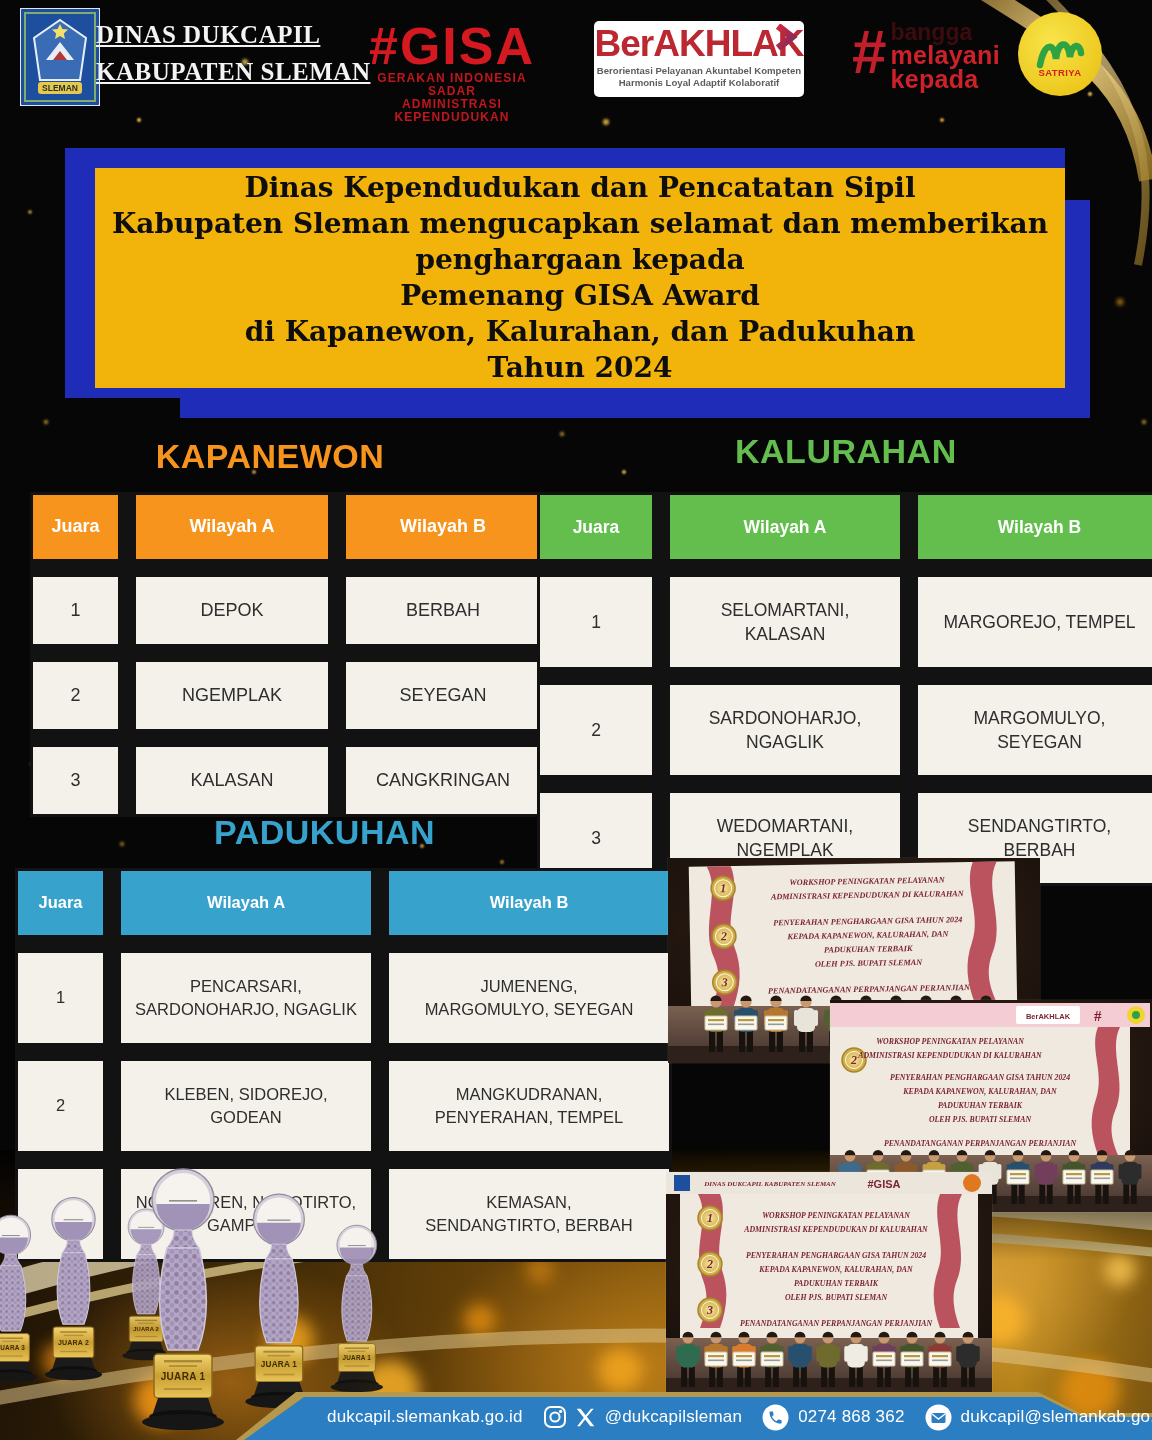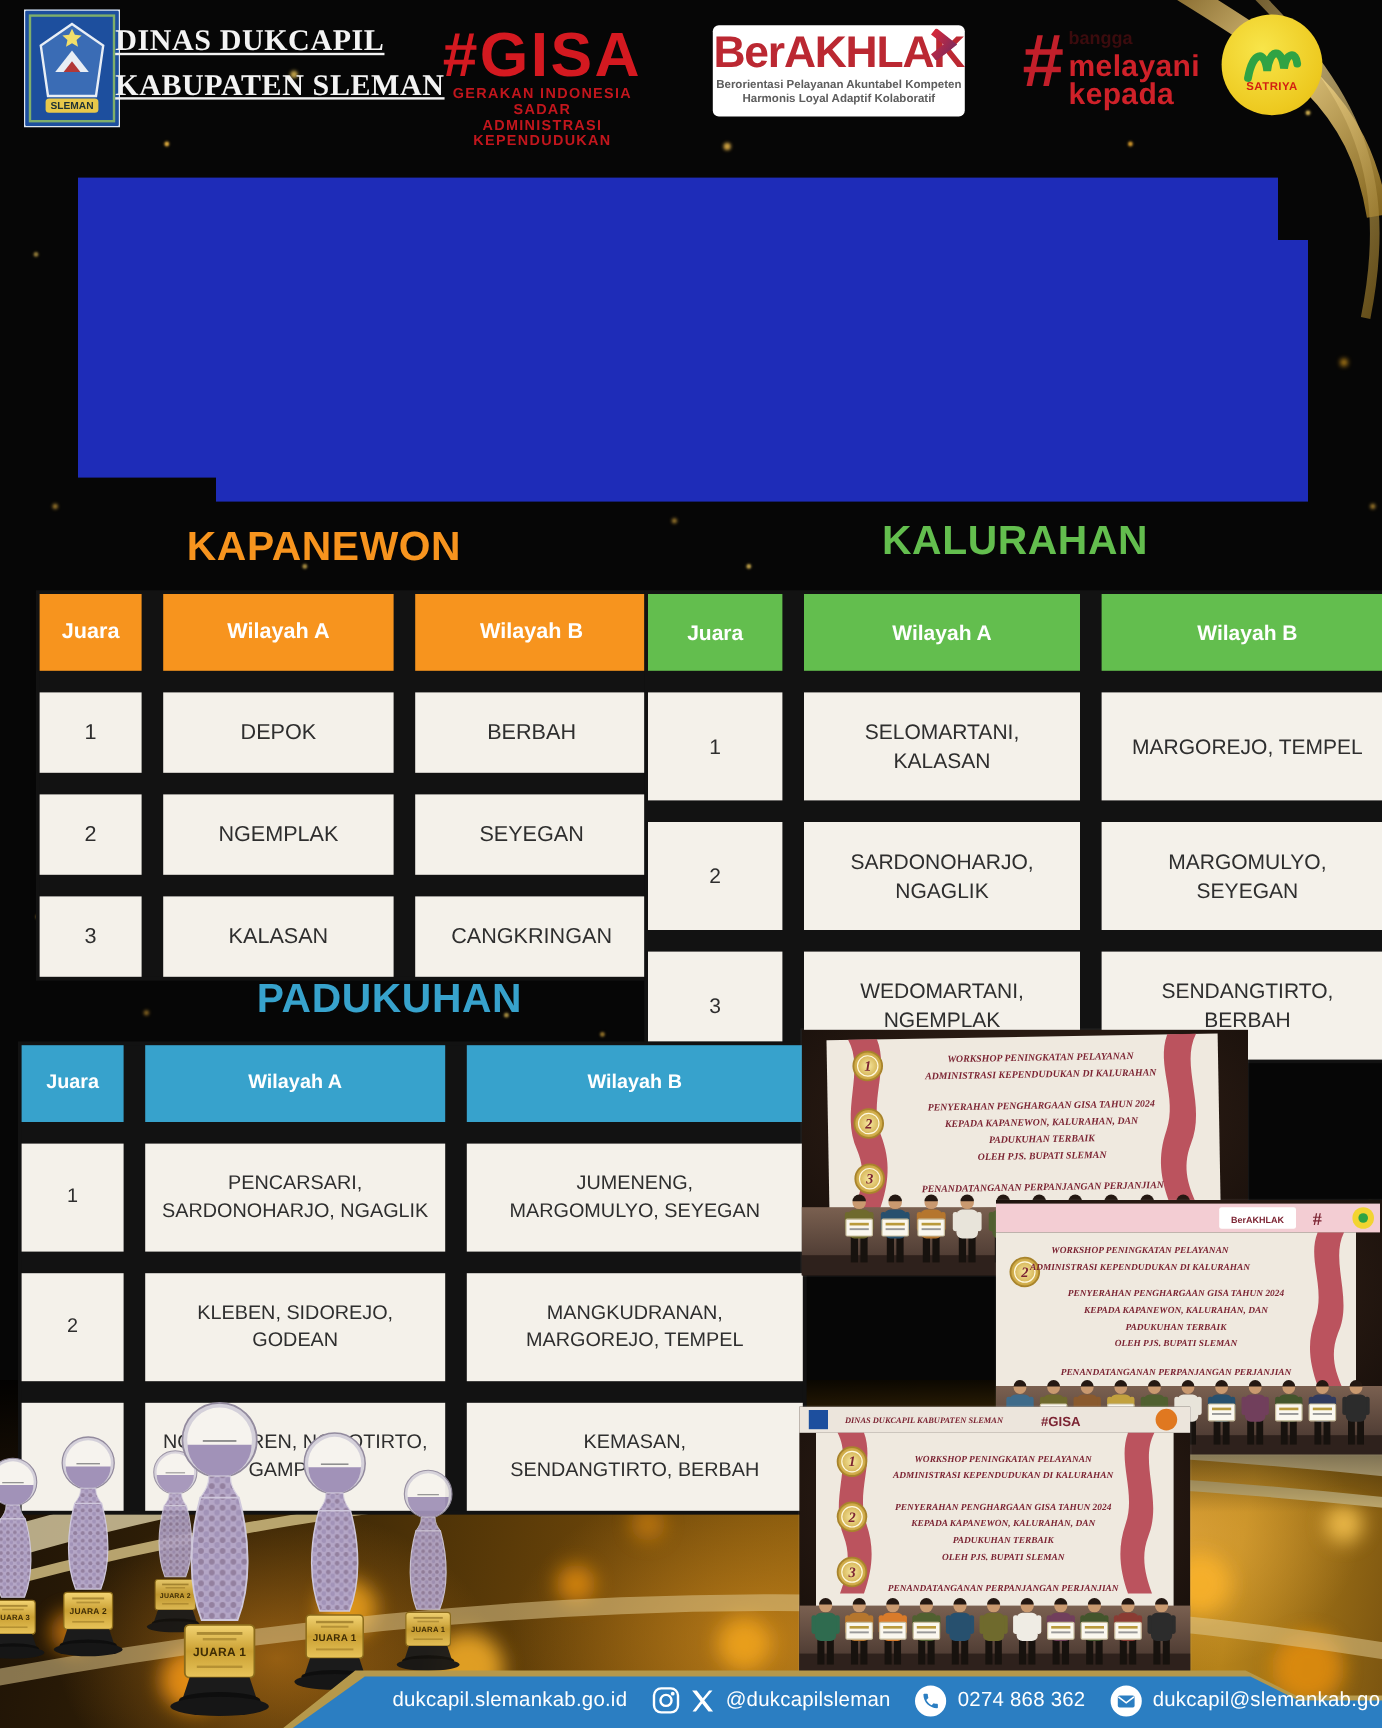--- a/index.html
+++ b/index.html
@@ -39,21 +39,21 @@
   .gisa-logo .big{font-size:52px;font-weight:900;letter-spacing:2px;line-height:52px;}
   .gisa-logo .tag{font-size:12px;font-weight:700;letter-spacing:1.1px;color:#c2161d;line-height:13px;}
   .berakhlak{left:594px;top:21px;width:210px;height:76px;background:#fff;border-radius:5px;z-index:2;
              text-align:center;}
   .berakhlak .big{font-size:37px;font-weight:800;color:#bb2832;letter-spacing:-1px;line-height:42px;margin-top:2px;}
   .berakhlak .sub{font-size:9.6px;font-weight:700;color:#5d5d5d;line-height:11.5px;}
   .berakhlak .chev{position:absolute;right:6px;top:3px;}
   .bangga{left:852px;top:22px;z-index:2;display:flex;align-items:flex-start;}
   .bangga .hash{font-size:62px;font-weight:900;color:#c21f2a;line-height:60px;}
   .bangga .col{margin-left:4px;font-weight:800;color:#cf2129;}
-  .bangga .w1{font-size:15px;line-height:21px;opacity:.4;color:#8c1419;}
+  .bangga .w1{font-size:23px;line-height:21px;opacity:.4;color:#8c1419;}
   .bangga .w2,.bangga .w3{font-size:25px;line-height:24px;letter-spacing:.3px;}
   .satriya{left:1018px;top:12px;width:84px;height:84px;border-radius:50%;z-index:2;
            background:radial-gradient(circle at 40% 35%,#f8e54a,#edc91f 70%,#dfb512);
            display:flex;flex-direction:column;align-items:center;justify-content:center;}
   .satriya .lbl{color:#d32011;font-size:9.5px;font-weight:900;letter-spacing:.4px;margin-top:-4px;}
 
   
   .ban-blue1{left:65px;top:148px;width:1000px;height:250px;background:#1e2cb8;z-index:2;}
   .ban-blue2{left:180px;top:200px;width:910px;height:218px;background:#1e2cb8;z-index:2;}
   .ban-yellow{left:95px;top:168px;width:970px;height:220px;background:#f2b40b;z-index:2;
@@ -228,20 +228,28 @@
   </div>
   <div class="abs satriya">
     <svg width="52" height="40" viewBox="0 0 52 40">
       <path d="M6,34 C10,12 20,10 22,28 C24,10 34,8 36,26 C38,12 46,12 47,22" stroke="#2fa344" stroke-width="6.5" fill="none" stroke-linecap="round"></path>
     </svg>
     <div class="lbl">SATRIYA</div>
   </div>
 
   <div class="abs ban-blue1"></div>
   <div class="abs ban-blue2"></div>
+  <div class="abs ban-yellow">
+    <div>Dinas Kependudukan dan Pencatatan Sipil</div>
+    <div>Kabupaten Sleman mengucapkan selamat dan memberikan</div>
+    <div>penghargaan kepada</div>
+    <div>Pemenang GISA Award</div>
+    <div>di Kapanewon, Kalurahan, dan Padukuhan</div>
+    <div>Tahun 2024</div>
+  </div>
 
   <div class="abs sec-title t-kap">KAPANEWON</div>
   <div class="abs sec-title t-kal">KALURAHAN</div>
   <div class="abs sec-title t-pad">PADUKUHAN</div>
 
   <div class="abs tbl tbl-kap">
     <div class="c h">Juara</div>
     <div class="c h">Wilayah A</div>
     <div class="c h">Wilayah B</div>
     <div class="c">1</div>
@@ -280,21 +288,21 @@
     <div class="c h">Wilayah A</div>
     <div class="c h">Wilayah B</div>
     <div class="c">1</div>
     <div class="c">PENCARSARI,
 SARDONOHARJO, NGAGLIK</div>
     <div class="c">JUMENENG,
 MARGOMULYO, SEYEGAN</div>
     <div class="c">2</div>
     <div class="c">KLEBEN, SIDOREJO, GODEAN</div>
     <div class="c">MANGKUDRANAN,
-MARGOREJO, TEMPEL</div>
+PENYERAHAN, TEMPEL</div>
     <div class="c">3</div>
     <div class="c">NOGOSAREN, NOGOTIRTO,
 GAMPING</div>
     <div class="c">KEMASAN,
 SENDANGTIRTO, BERBAH</div>
   </div>
 
   <div class="abs goldzone">
     <svg width="1152" height="290" viewBox="0 0 1152 290">
       <g filter="url(#b8)" opacity=".8">

